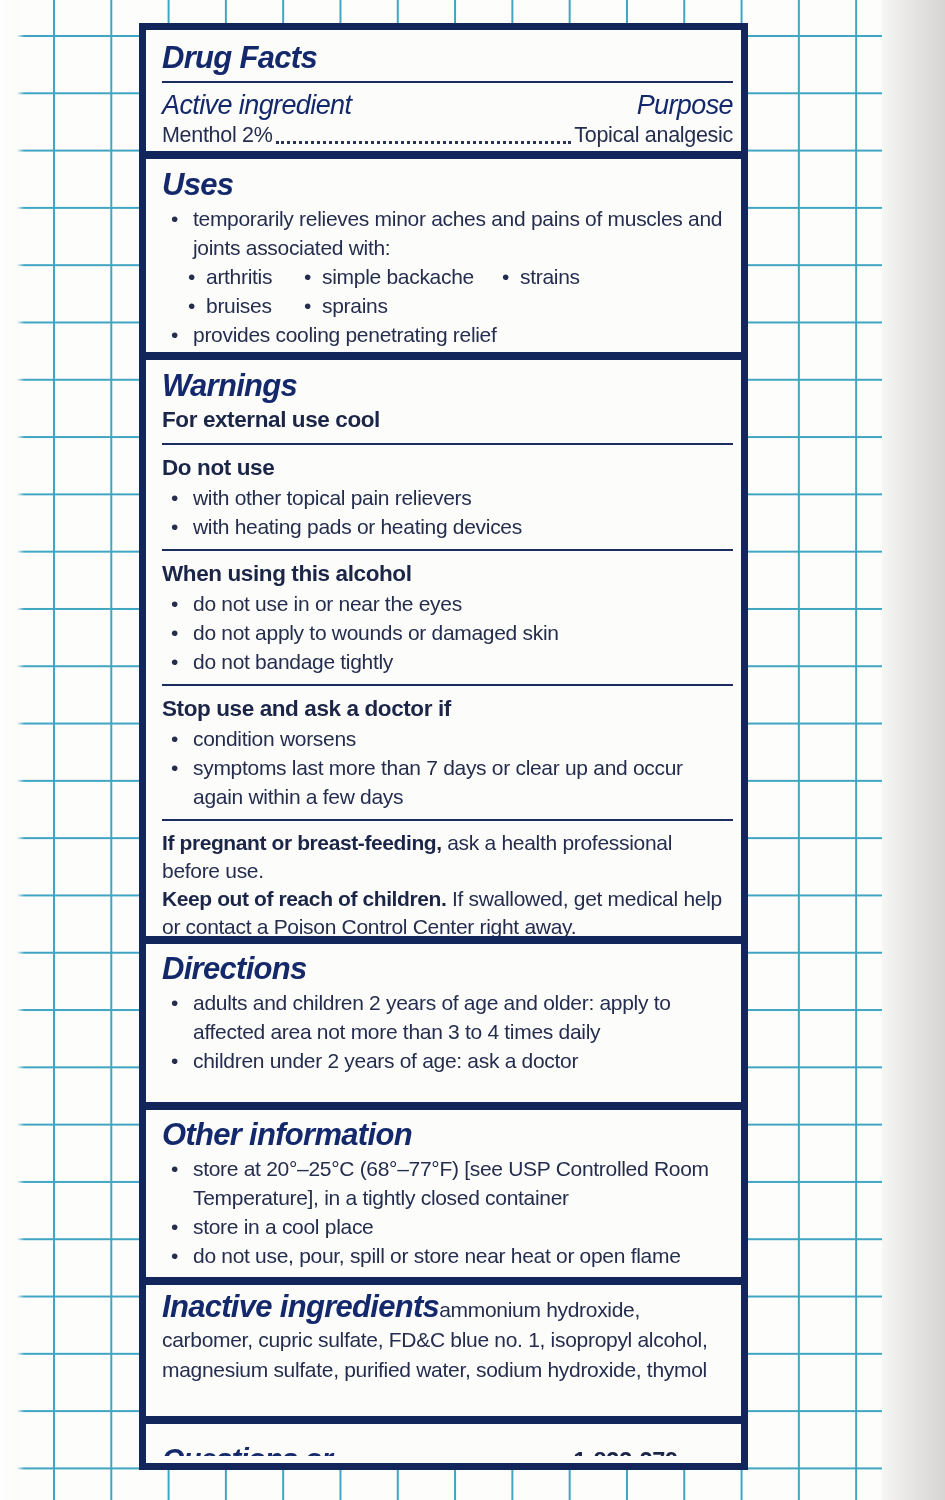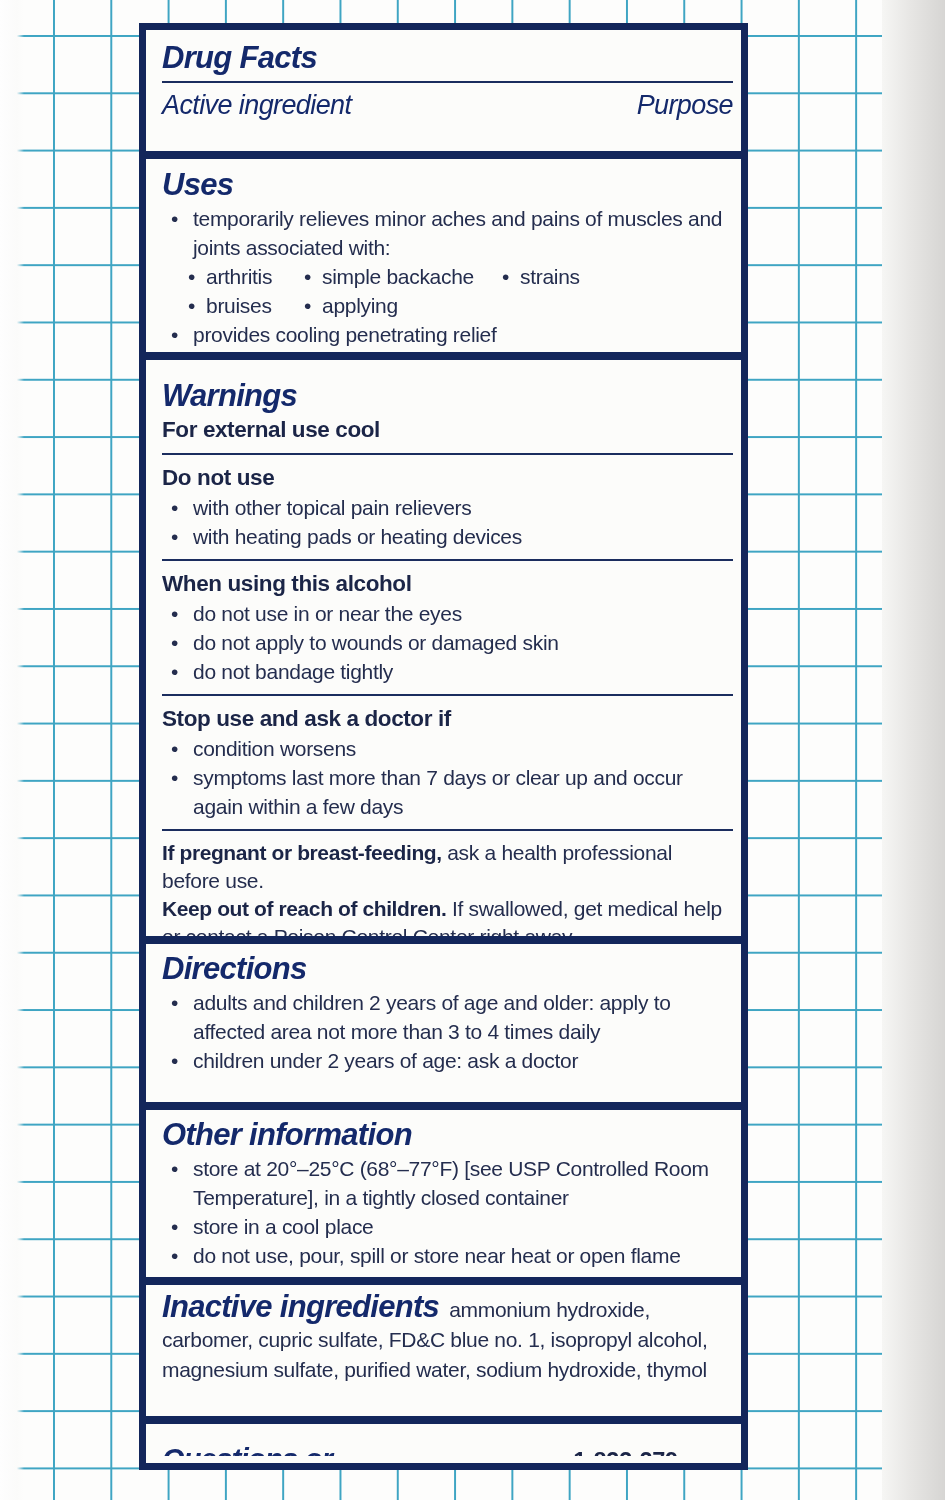--- a/index.html
+++ b/index.html
@@ -31,21 +31,21 @@
   
   .panel {
     position:absolute; left:139px; top:23px; width:609px; height:1447px;
     background:#fcfcfa;
     border:7px solid #13265b;
   }
   .bar { height:8px; background:#13265b; }
   .sec { overflow:hidden; padding:0 8px 0 16px; }
   .sec-header    { height:121px; padding-top:9px; }
   .sec-uses      { height:193px; padding-top:7px; }
-  .sec-warnings  { height:576px; padding-top:17px; }
+  .sec-warnings  { height:576px; padding-top:7px; }
   .sec-directions{ height:158px; padding-top:6px; }
   .sec-other     { height:167px; padding-top:6px; }
   .sec-inactive  { height:131px; padding-top:4px; }
   .sec-questions { height:32px;  padding-top:16px; }
 
   .h1 {
     font-size:31px; font-weight:700; font-style:italic;
     color:#14296b; letter-spacing:-0.7px; line-height:38px;
   }
   .h2 {
@@ -71,21 +71,21 @@
   .subrow { margin-left:18px; display:flex; }
   .sb { position:relative; padding-left:26px; font-size:21px; color:#242d4e; letter-spacing:-0.3px; line-height:29px; }
   .sb::before { content:"•"; position:absolute; left:8px; color:#242d4e; }
   .sbc1 { width:116px; }
   .sbc2 { width:198px; }
 
   .para { font-size:21px; color:#242d4e; letter-spacing:-0.3px; line-height:28px; }
   .para b { color:#1b2547; letter-spacing:-0.4px; }
 
   .inactive-flow { font-size:21px; color:#242d4e; letter-spacing:-0.3px; line-height:30px; }
-  .inactive-flow .h1 { line-height:36px; margin-right:10px; }
+  .inactive-flow .h1 { line-height:36px; }
 
   .q-row { display:flex; align-items:baseline; }
   .q-row .h1 { font-size:29px; }
   .q-call { font-size:21px; color:#242d4e; margin-left:26px; letter-spacing:-0.3px; }
   .q-phone { font-size:23.5px; font-weight:700; color:#1b2547; margin-left:8px; letter-spacing:-0.3px; }
 </style>
 </head>
 <body>
 
 <div class="grid-bg"></div>
@@ -94,35 +94,40 @@
 
 <div class="panel">
 
   <div class="sec sec-header">
     <div class="h1">Drug Facts</div>
     <hr class="rule">
     <div class="ai-row">
       <span class="h2">Active ingredient</span>
       <span class="h2">Purpose</span>
     </div>
+    <div class="leader-row">
+      <span>Menthol 2%</span>
+      <span class="dots"></span>
+      <span>Topical analgesic</span>
+    </div>
   </div>
 
   <div class="bar"></div>
 
   <div class="sec sec-uses">
     <div class="h1">Uses</div>
     <div class="b">temporarily relieves minor aches and pains of muscles and joints associated with:</div>
     <div class="subrow">
       <span class="sb sbc1">arthritis</span>
       <span class="sb sbc2">simple backache</span>
       <span class="sb">strains</span>
     </div>
     <div class="subrow">
       <span class="sb sbc1">bruises</span>
-      <span class="sb">applying</span>
+      <span class="sb">sprains</span>
     </div>
     <div class="b">provides cooling penetrating relief</div>
   </div>
 
   <div class="bar"></div>
 
   <div class="sec sec-warnings">
     <div class="h1">Warnings</div>
     <div class="sub">For external use cool</div>
     <hr class="rule-w">

